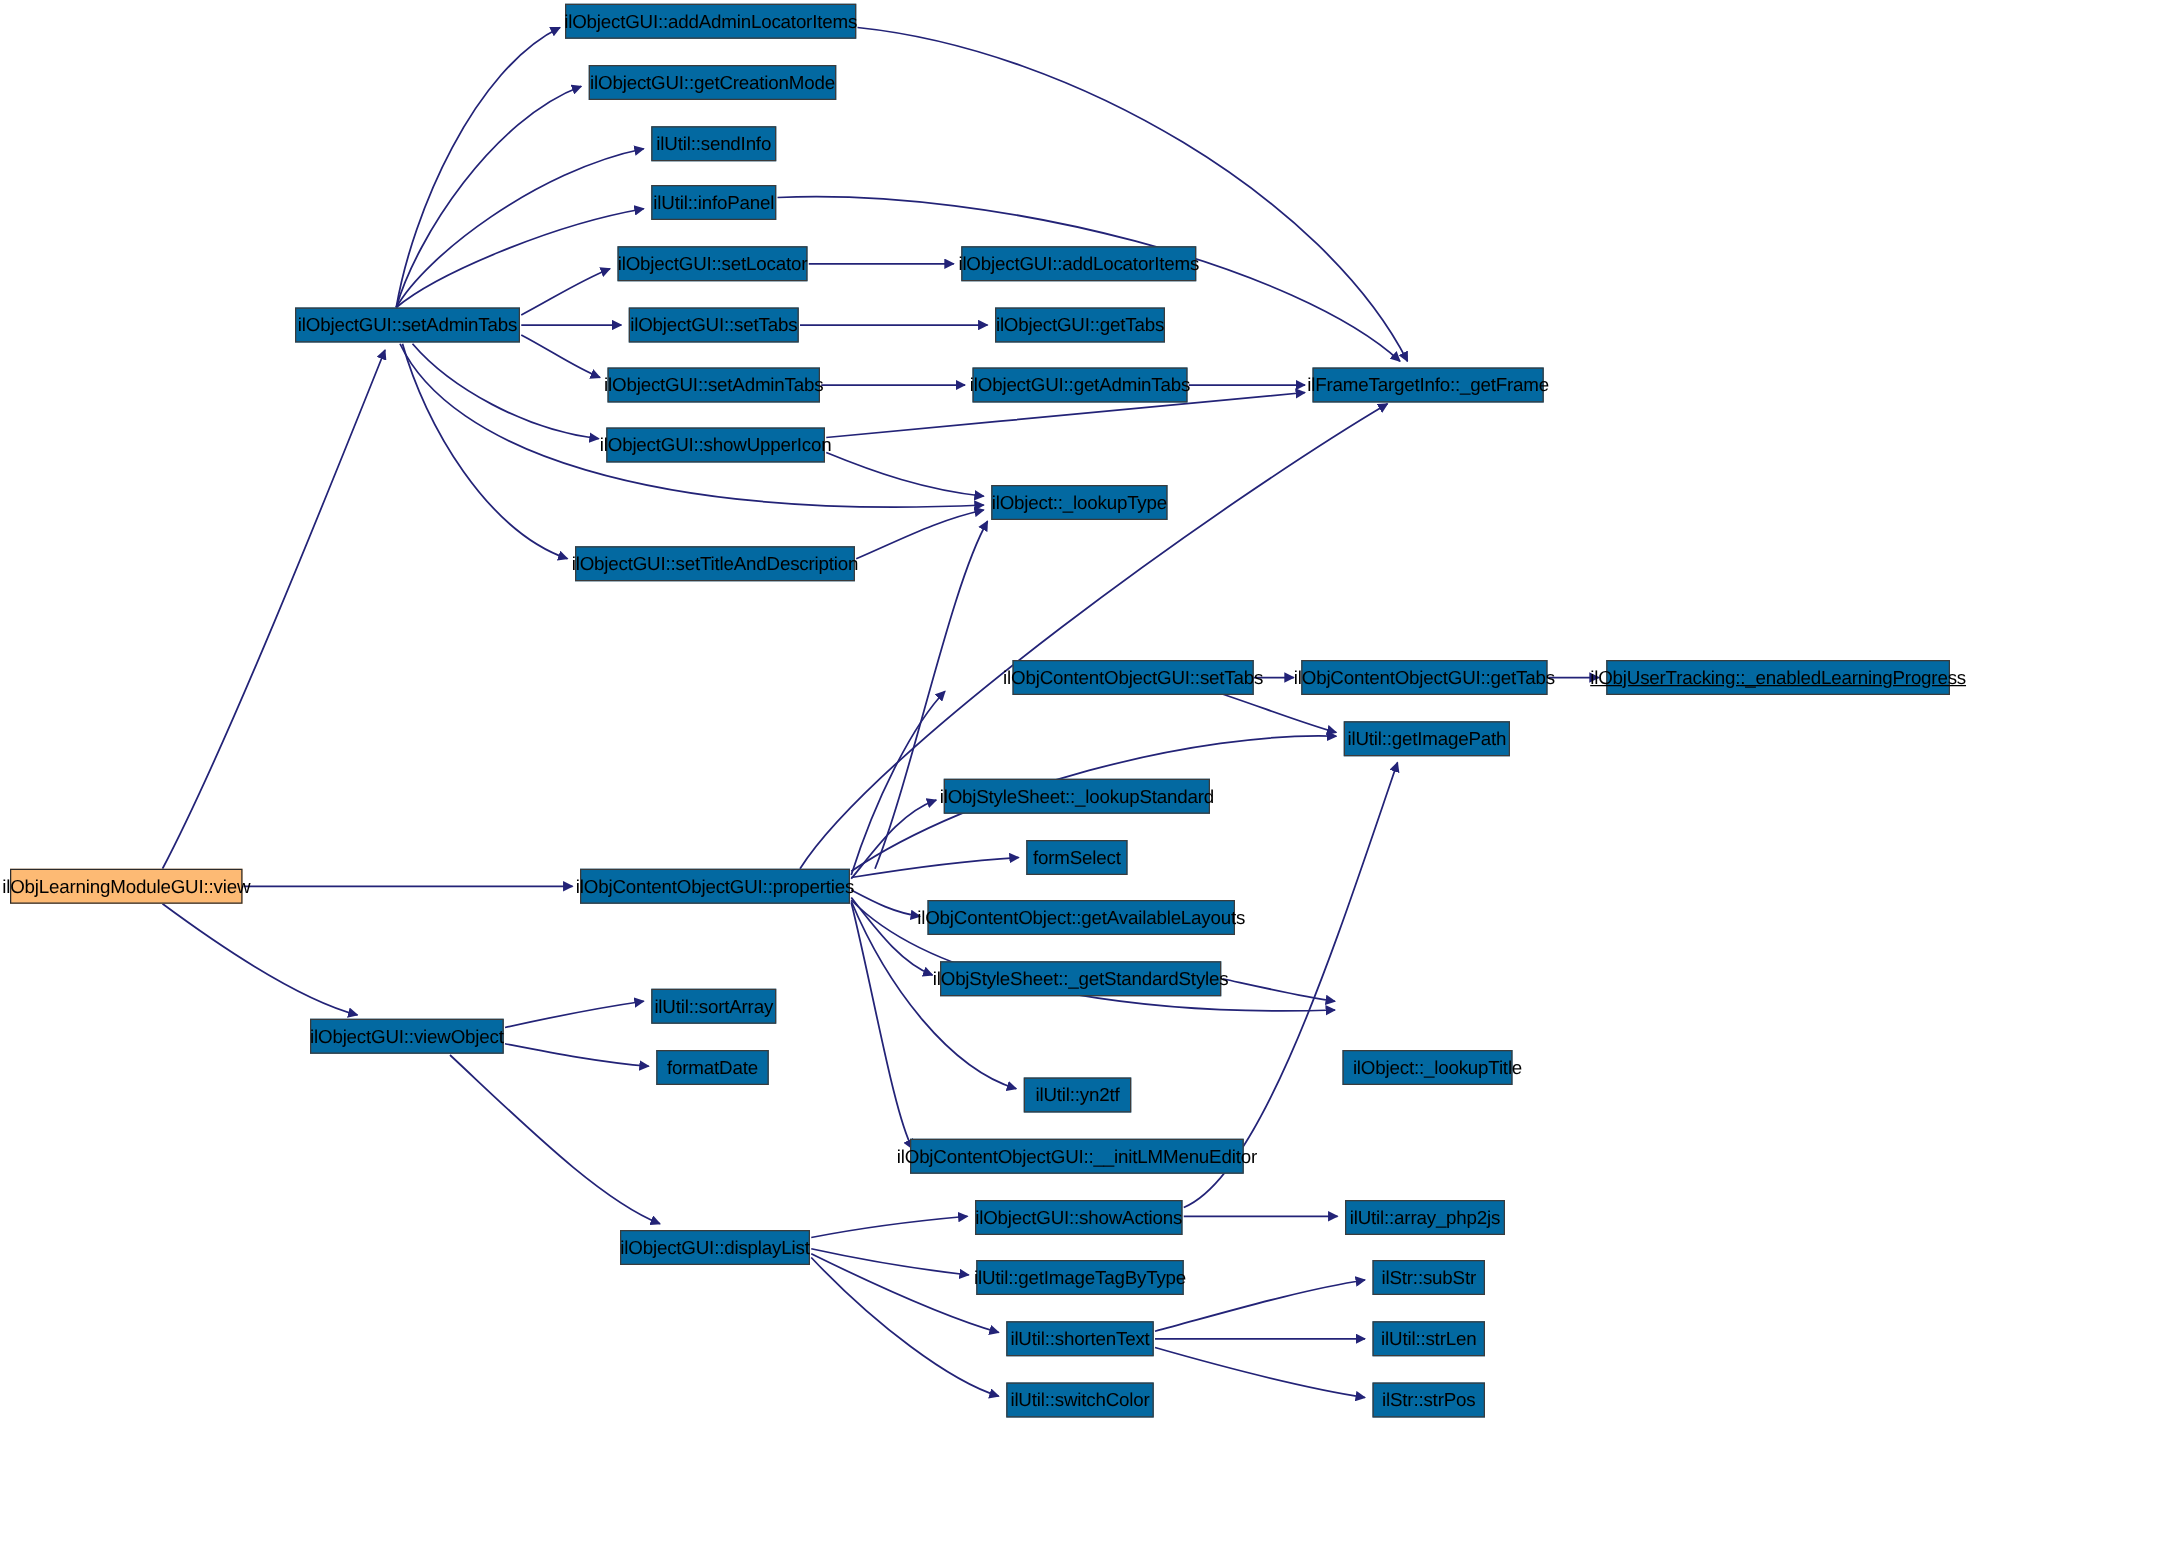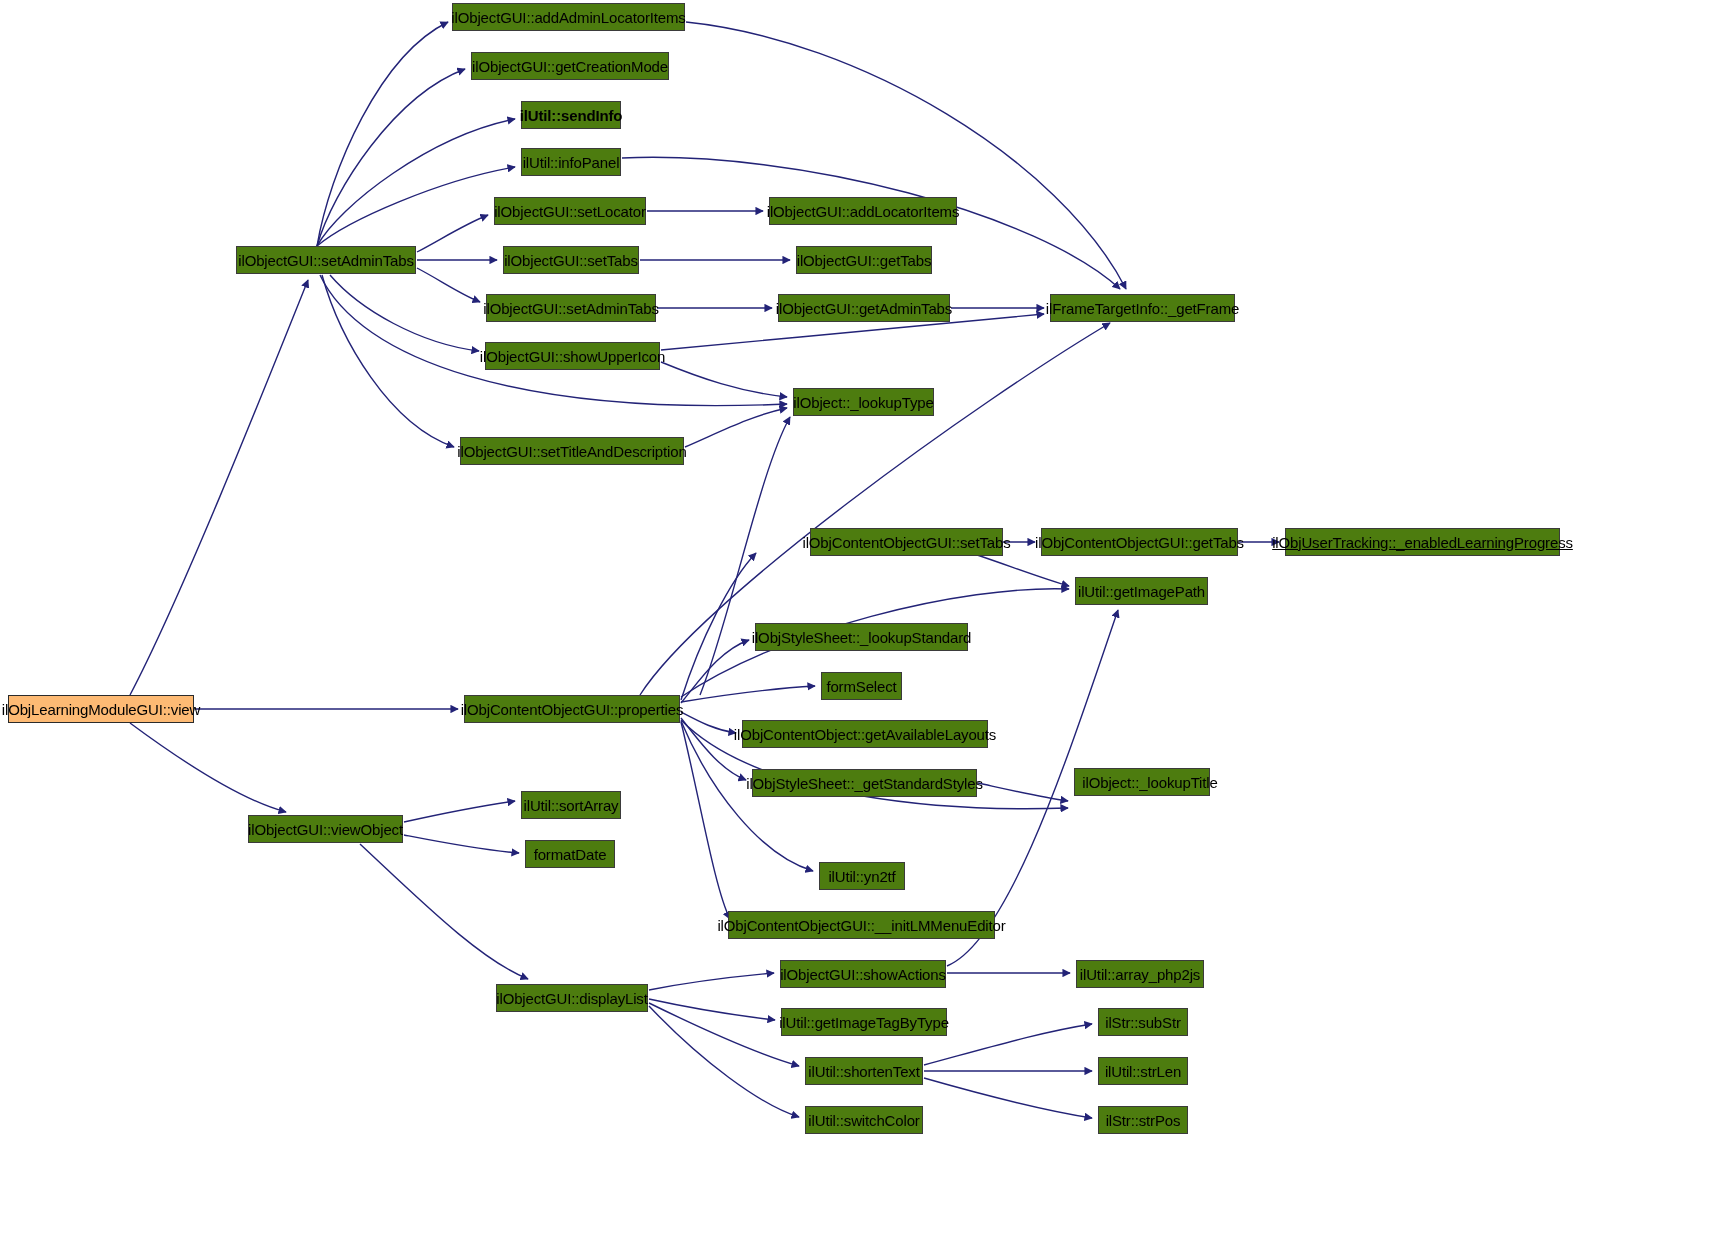--- a/index.html
+++ b/index.html
@@ -18,21 +18,21 @@
   svg#edges {
     position: absolute;
     left: 0; top: 0;
     width: 1728px;
     height: 1253px;
   }
   .node {
     position: absolute;
     box-sizing: border-box;
     border: 1px solid #3b3b3b;
-    background: #4d7c0f;
+    background: #0369a1;
     color: #000000;
     font-size: 15px;
     line-height: 1;
     display: flex;
     align-items: center;
     justify-content: center;
     white-space: nowrap;
     letter-spacing: -0.15px;
   }
   .node.highlight {
@@ -106,21 +106,21 @@
         <path d="M 924 1078 C 980 1094 1040 1110 1092 1118" marker-end="url(#arrow)" stroke="#232377"></path>
       </g>
   </svg>
   <div id="node-layer">
       <div class="node" style="left: 452px; top: 3px; width: 233px; height: 28px;">
         <span class="lbl">ilObjectGUI::addAdminLocatorItems</span>
       </div>
       <div class="node" style="left: 471px; top: 52px; width: 198px; height: 28px;">
         <span class="lbl">ilObjectGUI::getCreationMode</span>
       </div>
-      <div class="node" style="left: 521px; top: 101px; width: 100px; height: 28px; font-weight: bold;">
+      <div class="node" style="left: 521px; top: 101px; width: 100px; height: 28px;">
         <span class="lbl">ilUtil::sendInfo</span>
       </div>
       <div class="node" style="left: 521px; top: 148px; width: 100px; height: 28px;">
         <span class="lbl">ilUtil::infoPanel</span>
       </div>
       <div class="node" style="left: 494px; top: 197px; width: 152px; height: 28px;">
         <span class="lbl">ilObjectGUI::setLocator</span>
       </div>
       <div class="node" style="left: 503px; top: 246px; width: 136px; height: 28px;">
         <span class="lbl">ilObjectGUI::setTabs</span>
@@ -169,21 +169,21 @@
       </div>
       <div class="node" style="left: 821px; top: 672px; width: 81px; height: 28px;">
         <span class="lbl">formSelect</span>
       </div>
       <div class="node" style="left: 742px; top: 720px; width: 246px; height: 28px;">
         <span class="lbl">ilObjContentObject::getAvailableLayouts</span>
       </div>
       <div class="node" style="left: 752px; top: 769px; width: 225px; height: 28px;">
         <span class="lbl">ilObjStyleSheet::_getStandardStyles</span>
       </div>
-      <div class="node" style="left: 1074px; top: 768px; width: 136px; height: 28px; padding-left: 16px;">
+      <div class="node" style="left: 1074px; top: 840px; width: 136px; height: 28px; padding-left: 16px;">
         <span class="lbl">ilObject::_lookupTitle</span>
       </div>
       <div class="node" style="left: 819px; top: 862px; width: 86px; height: 28px;">
         <span class="lbl">ilUtil::yn2tf</span>
       </div>
       <div class="node" style="left: 728px; top: 911px; width: 267px; height: 28px;">
         <span class="lbl">ilObjContentObjectGUI::__initLMMenuEditor</span>
       </div>
       <div class="node" style="left: 464px; top: 695px; width: 216px; height: 28px;">
         <span class="lbl">ilObjContentObjectGUI::properties</span>

